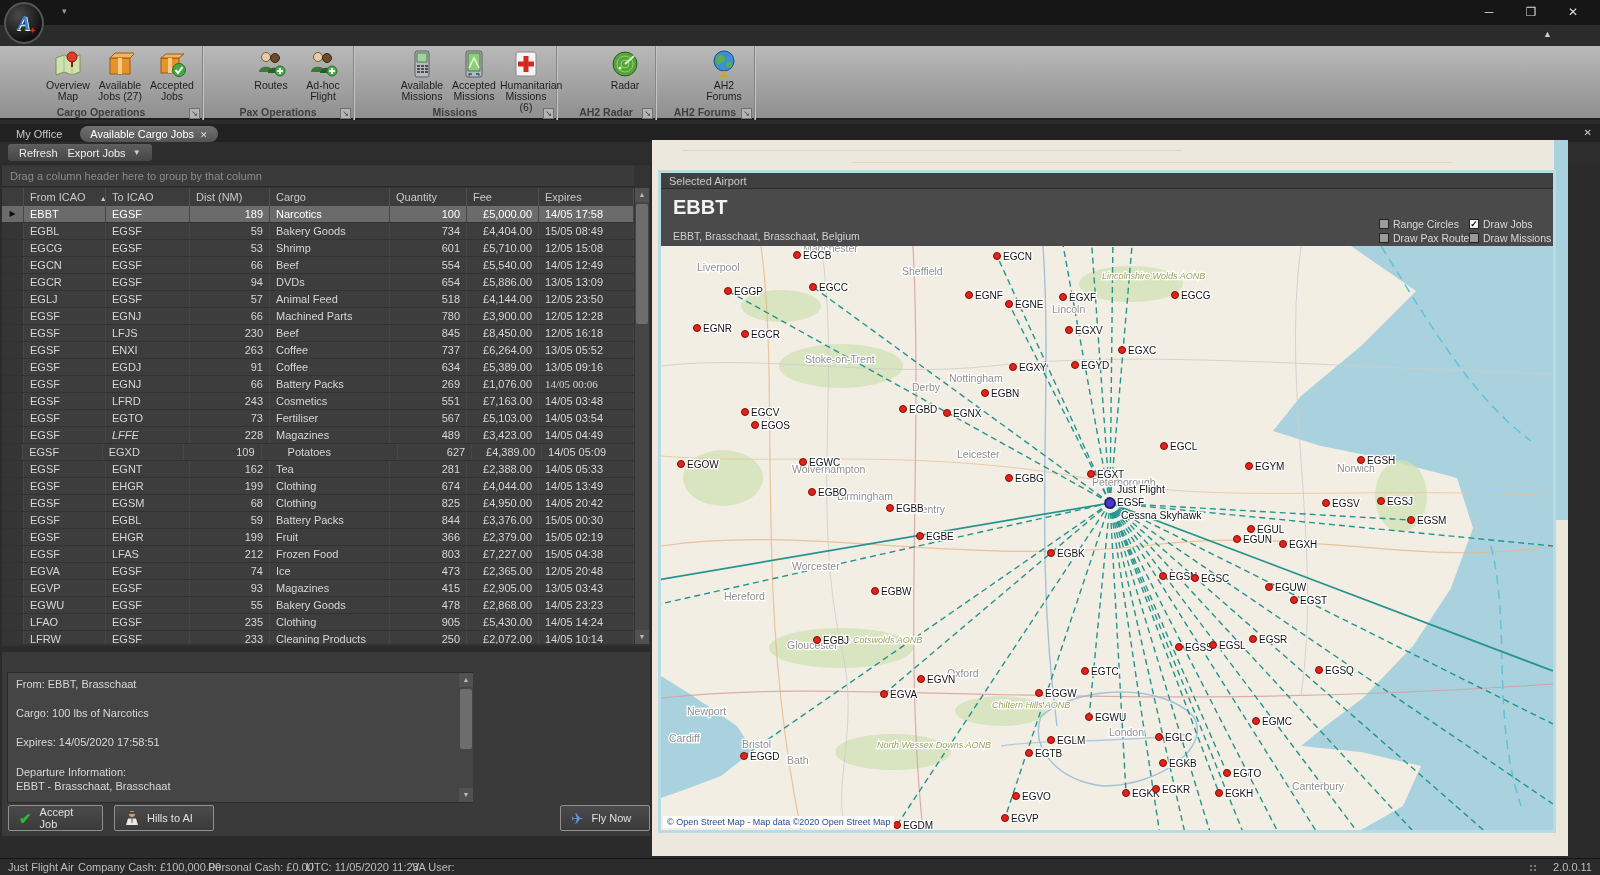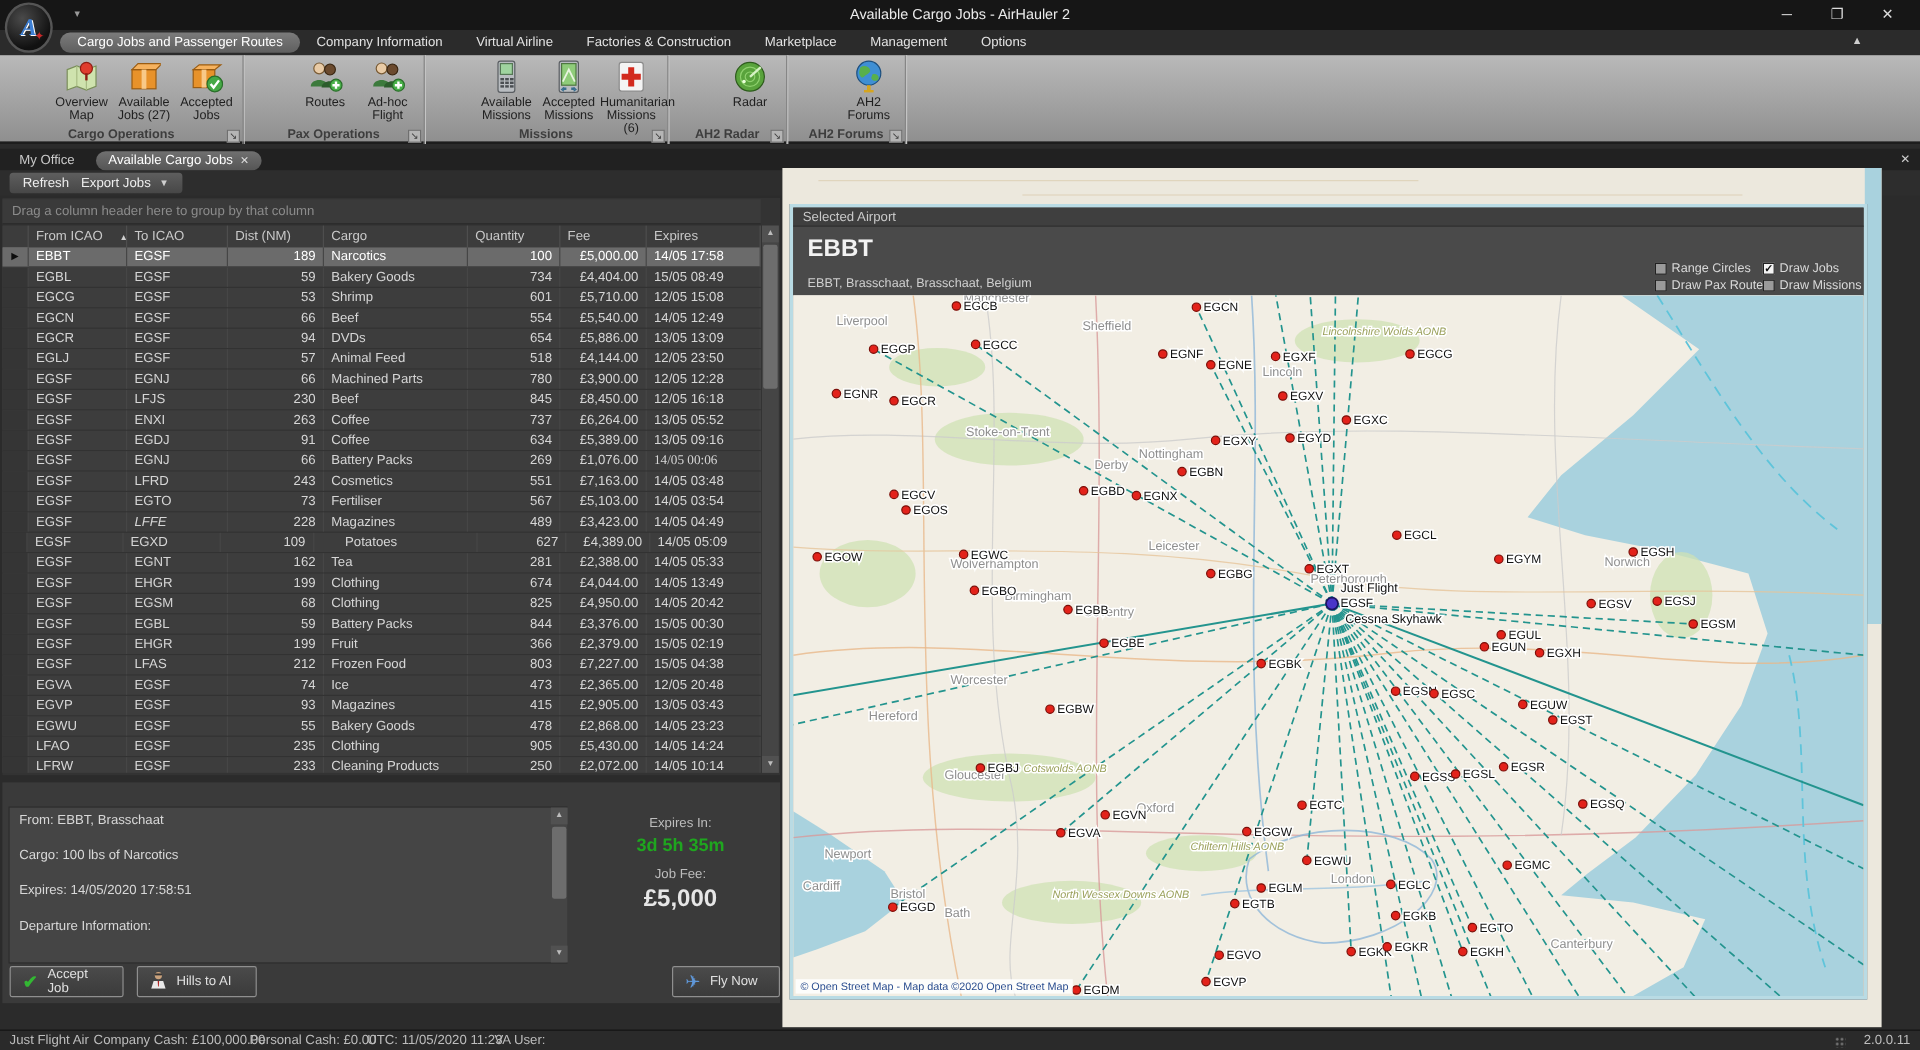--- a/index.html
+++ b/index.html
@@ -128,35 +128,33 @@
   #mp-attrib { position:absolute; left:2px; bottom:2px; background:rgba(255,255,255,.85); color:#2a4d8f;
     font-size:9px; padding:1px 4px; z-index:5; }
 
   svg text { font-family:"Liberation Sans",sans-serif; }
 </style>
 </head>
 <body>
 
 <div id="titlebar">
   <span id="qat-caret">▾</span>
-  <div id="title-text">Available Cargo Jobs - AirHauler 2</div>
   <div id="win-buttons">
     <span>─</span>
     <span>❐</span>
     <span>✕</span>
   </div>
 </div>
 <div id="app-logo">
     <span class="a">A</span>
     <span class="w">✦</span>
   </div>
 
 <div id="ribbon-tabs">
   <span style="display:inline-block;width:46px;"></span>
-  <span id="ribbon-tab-list"><span class="rtab active">Cargo Jobs and Passenger Routes</span><span class="rtab">Company Information</span><span class="rtab">Virtual Airline</span><span class="rtab">Factories &amp; Construction</span><span class="rtab">Marketplace</span><span class="rtab">Management</span><span class="rtab">Options</span></span>
   <span id="ribbon-collapse">▲</span>
 </div>
 
 <div id="ribbon-body">
     <div class="rgroup">
       <div class="rgroup-buttons">
         <div class="rbtn">
           <div class="ric">
             <svg width="28" height="28" viewBox="0 0 28 28">
               <path d="M2,8 L10,5 L18,8 L26,5 L26,22 L18,25 L10,22 L2,25 Z" fill="#cfe3ae" stroke="#7a8f5a"></path>
@@ -610,31 +608,26 @@
 
 <div id="job-details">
   <div id="jd-text">
       <div>From: EBBT, Brasschaat</div>
       <div>&nbsp;</div>
       <div>Cargo: 100 lbs of Narcotics</div>
       <div>&nbsp;</div>
       <div>Expires: 14/05/2020 17:58:51</div>
       <div>&nbsp;</div>
       <div>Departure Information:</div>
+      <div>EBBT - Brasschaat, Brasschaat</div>
     </div>
   <div id="jd-vsb" class="vsb">
     <span class="ar" style="top:0;">▲</span>
     <span class="thumb" style="top:16px;height:60px;"></span>
     <span class="ar" style="bottom:0;">▼</span>
-  </div>
-  <div id="jd-info">
-    <div id="jd-expires-label">Expires In:</div>
-    <div id="jd-expires" style="color: rgb(31, 165, 31);">3d 5h 35m</div>
-    <div id="jd-fee-label">Job Fee:</div>
-    <div id="jd-fee">£5,000</div>
   </div>
   <div id="btn-accept" class="jd-btn">
     <span class="bic">✔</span>
     <span>Accept Job</span>
   </div>
   <div id="btn-assign" class="jd-btn">
     <span class="bic">
       <svg width="14" height="15" viewBox="0 0 14 15">
           <circle cx="7" cy="4" r="3" fill="#caa27c"></circle>
           <rect x="4" y="2.2" width="6" height="1.6" fill="#333"></rect>

